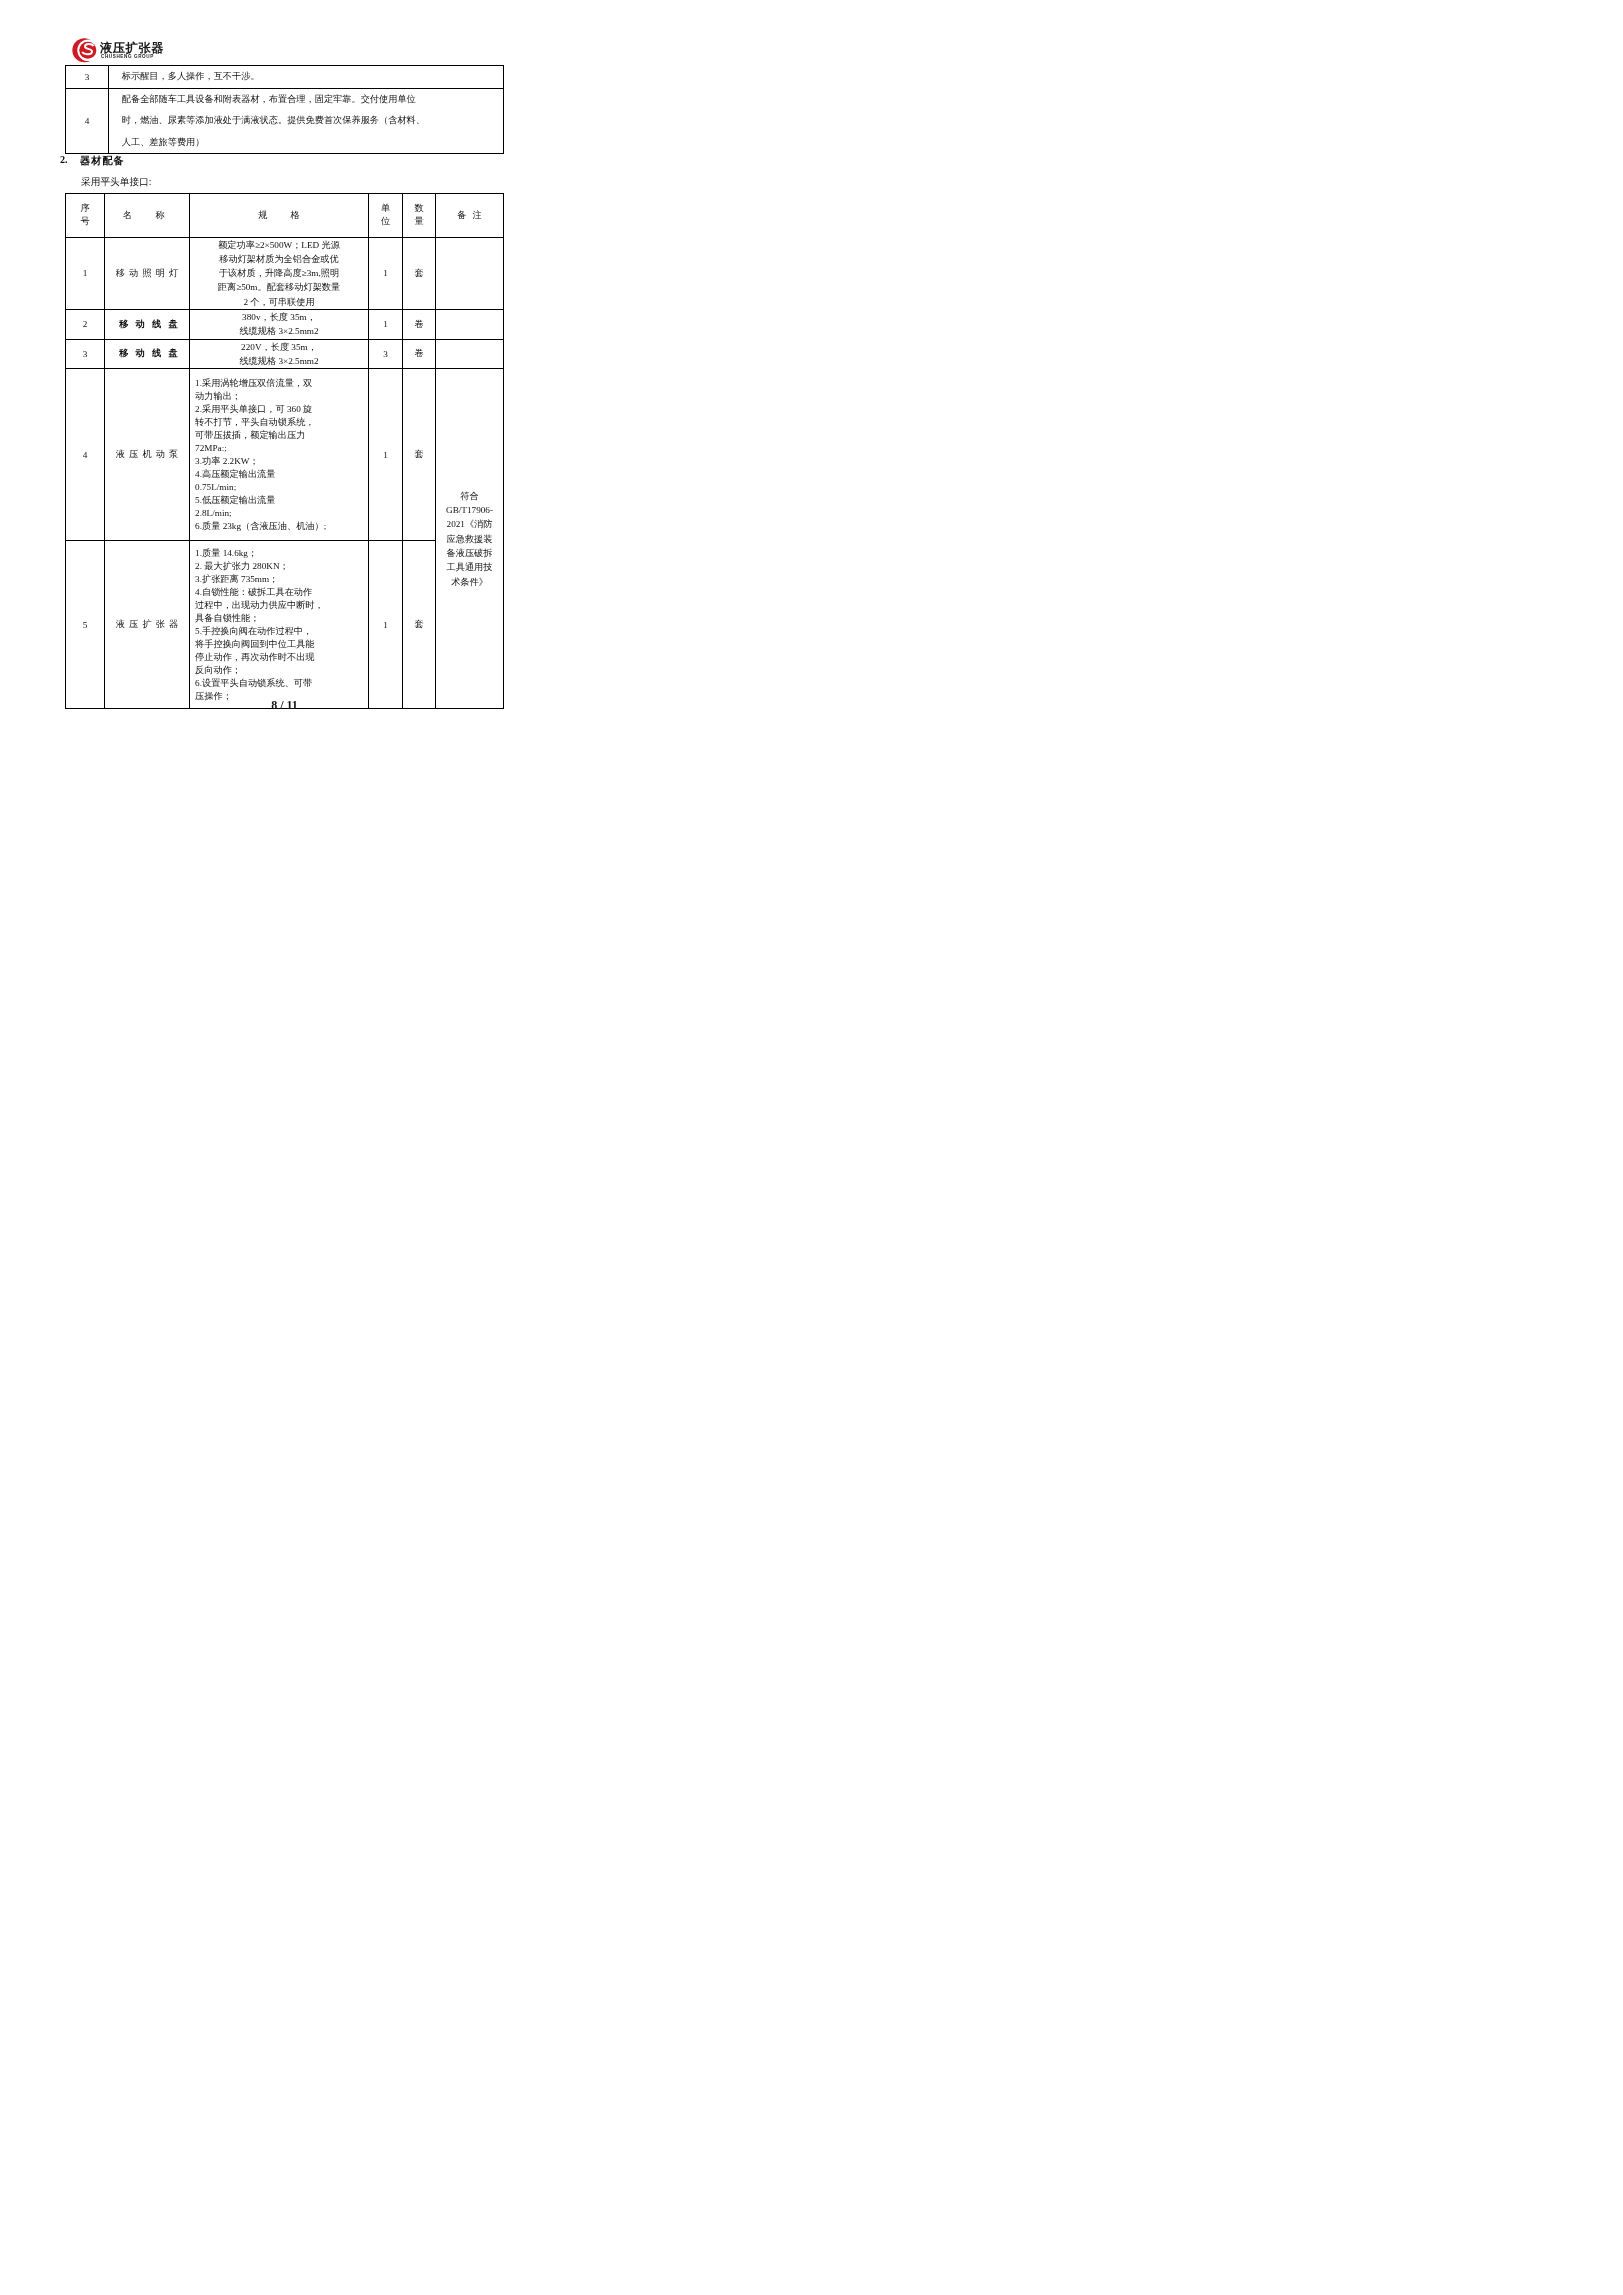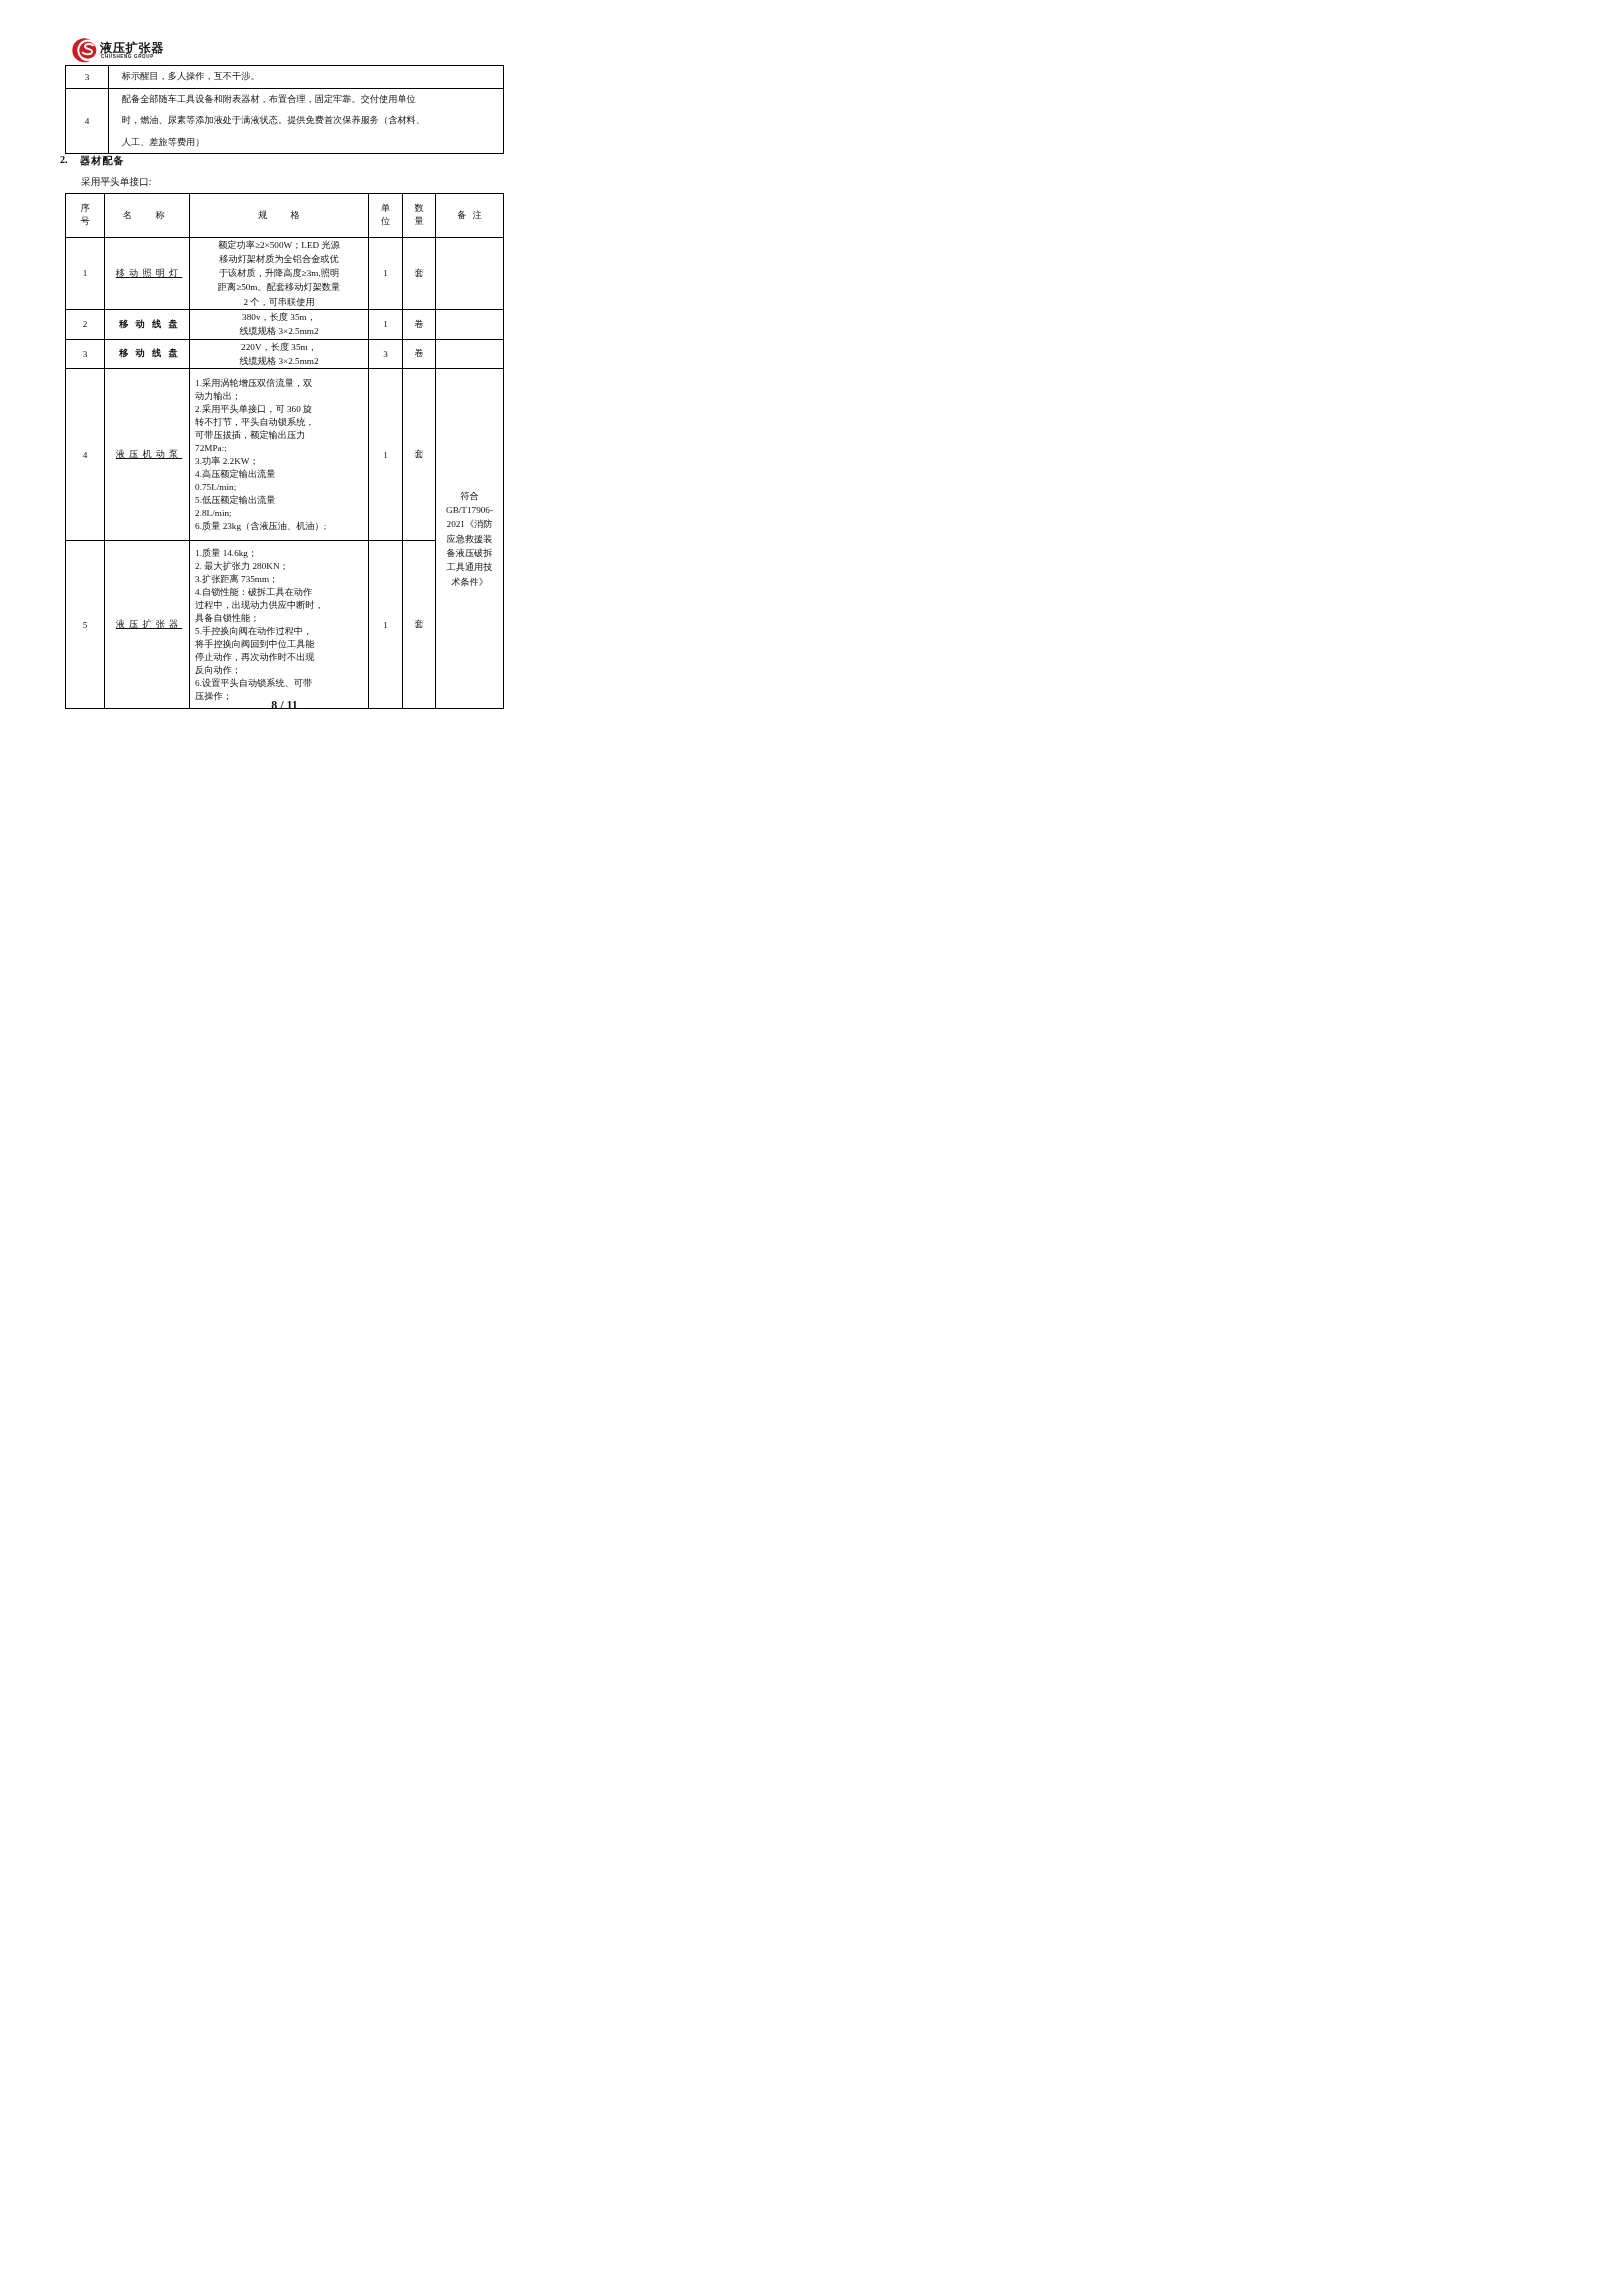--- a/index.html
+++ b/index.html
@@ -28,21 +28,21 @@
   .t2{position:absolute;left:65px;top:193px;width:439px;}
   .t2 .r-h{height:30px;}
   .t2 .r1{height:72px;}
   .t2 .r2{height:28px;}
   .t2 .r3{height:29px;}
   .t2 .r4{height:172px;}
   .t2 .r5{height:168px;}
   .spec-c{white-space:pre-line;line-height:14.3px;text-align:center;}
   .spec-l{white-space:pre-line;line-height:13px;text-align:left;padding:0 3.1px 0 5.1px;}
   .note-m{white-space:pre-line;line-height:14.3px;text-align:center;}
-  .sp5{letter-spacing:4.1px;padding-left:4.1px;text-decoration:underline;}
+  .sp5{letter-spacing:4.1px;padding-left:4.1px;}
   .sp4{letter-spacing:7.2px;padding-left:10px;font-weight:bold;}
   .h-no{letter-spacing:7.2px;padding-left:7.2px;}
   .h-name{letter-spacing:23.5px;padding-left:17px;}
   .h-spec{letter-spacing:23px;padding-left:23px;}
   .h-note{letter-spacing:6.1px;padding-left:6.1px;}
   .vstack{width:10.2px;margin:8px auto;line-height:13.3px;word-break:break-all;text-align:center;}
   
   .sec-num{position:absolute;left:60px;top:154px;font-size:10.2px;font-weight:bold;}
   .sec-title{position:absolute;left:80px;top:154px;font-size:10.2px;font-weight:bold;letter-spacing:1px;}
   .subtitle{position:absolute;left:81px;top:176px;font-size:9.7px;}

